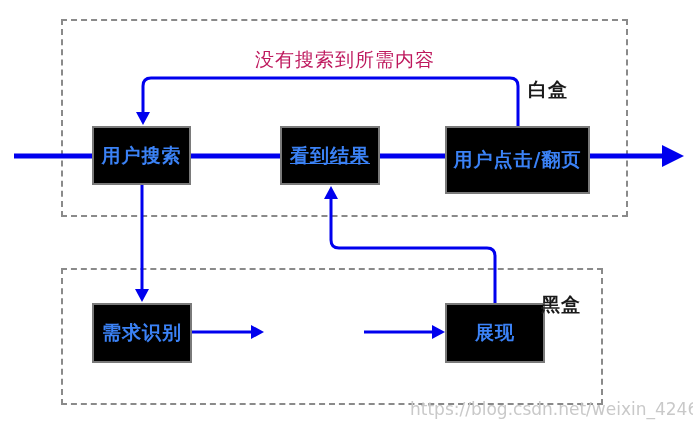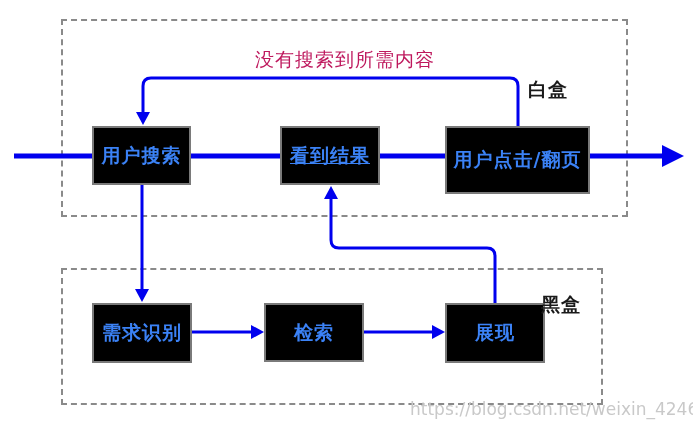--- a/index.html
+++ b/index.html
@@ -123,18 +123,17 @@
 
   <div id="white-box-label" class="region-label">白盒</div>
   <div id="black-box-label" class="region-label">黑盒</div>
 
   <div id="feedback-label">没有搜索到所需内容</div>
 
   <div id="n-user-search" class="node">用户搜索</div>
   <div id="n-see-results" class="node">看到结果</div>
   <div id="n-user-click" class="node">用户点击/翻页</div>
   <div id="n-demand" class="node">需求识别</div>
-  <div id="n-retrieval" class="node">检索</div>
   <div id="n-display" class="node">展现</div>
 
   <div id="watermark">https://blog.csdn.net/weixin_42464525</div>
 
 </div>
 
 </body></html>

